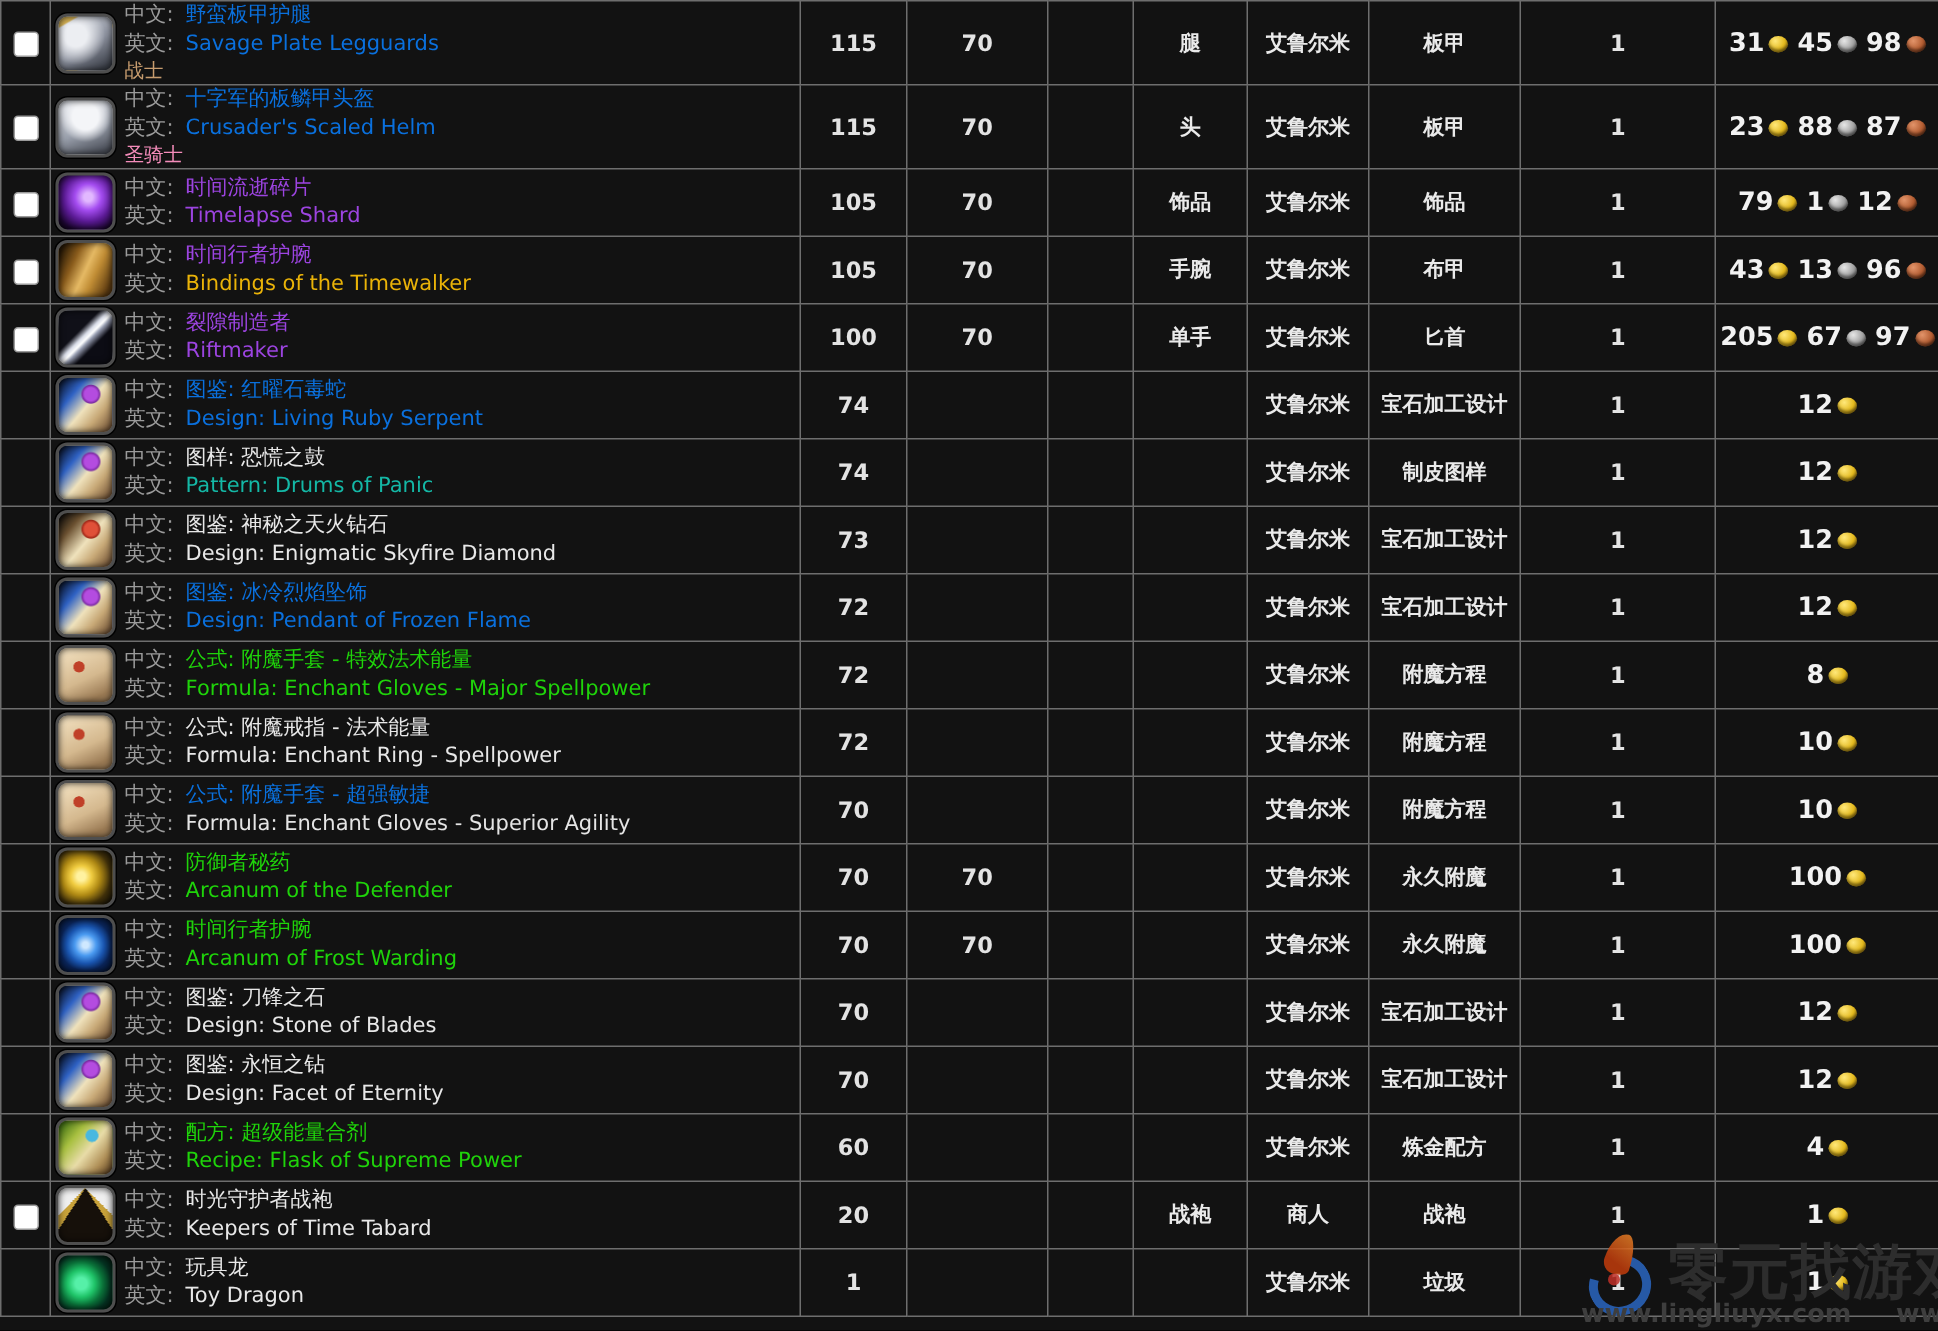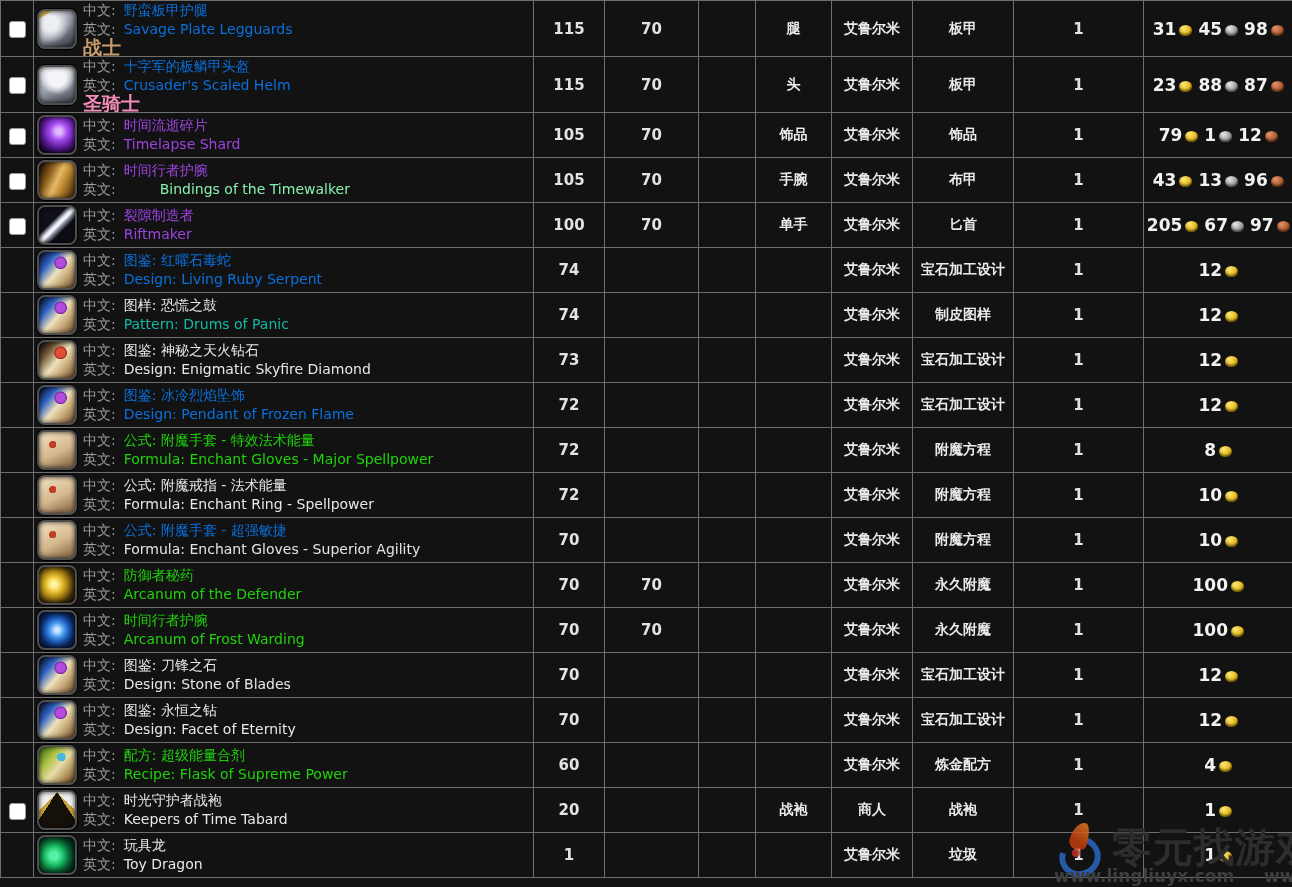--- a/index.html
+++ b/index.html
@@ -15,21 +15,21 @@
       border:1px solid #9a9a9a;border-radius:3px;margin:0;display:inline-block;vertical-align:middle;cursor:pointer;}
   .c-item{padding:0 0 0 3px;}
   .iwrap{display:flex;align-items:center;}
   .ic{width:40px;height:40px;flex:0 0 40px;border-radius:8px;border:2px solid #4e4e4e;box-sizing:border-box;
       box-shadow:0 0 0 1px #000,inset 0 0 5px rgba(0,0,0,.8);}
   .lines{margin-left:6px;min-width:0;}
   .ln{line-height:19px;white-space:nowrap;font-size:14px;}
   .lbl{color:#9b9b9b;margin-right:8px;}
   .nm{cursor:pointer;}
   .b{font-weight:normal;}
-  .note{font-size:19px;font-weight:bold;line-height:17px;}
+  .note{font-size:13px;font-weight:normal;line-height:17px;}
   .c-num{text-align:center;font-weight:bold;font-size:15px;color:#e3e3e3;}
   .c-txt{text-align:center;font-weight:bold;font-size:14px;color:#eaeaea;}
   .c-price{text-align:center;font-weight:bold;font-size:17px;color:#f2f2f2;white-space:nowrap;}
   .pnum{margin-right:3px;}
   .coin{display:inline-block;width:13px;height:11px;border-radius:50%;margin-right:6px;vertical-align:-1px;
         box-shadow:inset 0 -2px 2px rgba(0,0,0,.45);}
   .coin:last-child{margin-right:0;}
   .coin-gold{background:radial-gradient(circle at 35% 30%,#ffe87a,#e3b91e 55%,#7e5c08);}
   .coin-silver{background:radial-gradient(circle at 35% 30%,#e6e6e6,#a2a2a2 55%,#555555);}
   .coin-copper{background:radial-gradient(circle at 35% 30%,#e2946a,#b35d32 55%,#53240e);}
@@ -158,21 +158,21 @@
           <td class="c-num">1</td>
           <td class="c-price"><span class="pnum">79</span><span class="coin coin-gold"></span><span class="pnum">1</span><span class="coin coin-silver"></span><span class="pnum">12</span><span class="coin coin-copper"></span></td>
         </tr>
         <tr>
           <td class="c-check"><input class="cb" type="checkbox" style=""></td>
           <td class="c-item">
             <div class="iwrap">
               <div class="ic ic-bracer"></div>
               <div class="lines">
                 <div class="ln"><span class="lbl">中文:</span><span class="nm" style="color: rgb(156, 68, 224);">时间行者护腕</span></div>
-                <div class="ln"><span class="lbl">英文:</span><span class="nm" style="color: #86efac; margin-left: 36px;">Bindings of the Timewalker</span></div>
+                <div class="ln"><span class="lbl">英文:</span><span class="nm" style="color: #eab308;">Bindings of the Timewalker</span></div>
               </div>
             </div>
           </td>
           <td class="c-num">105</td>
           <td class="c-num">70</td>
           <td class="c-num"></td>
           <td class="c-txt">手腕</td>
           <td class="c-txt">艾鲁尔米</td>
           <td class="c-txt">布甲</td>
           <td class="c-num">1</td>

